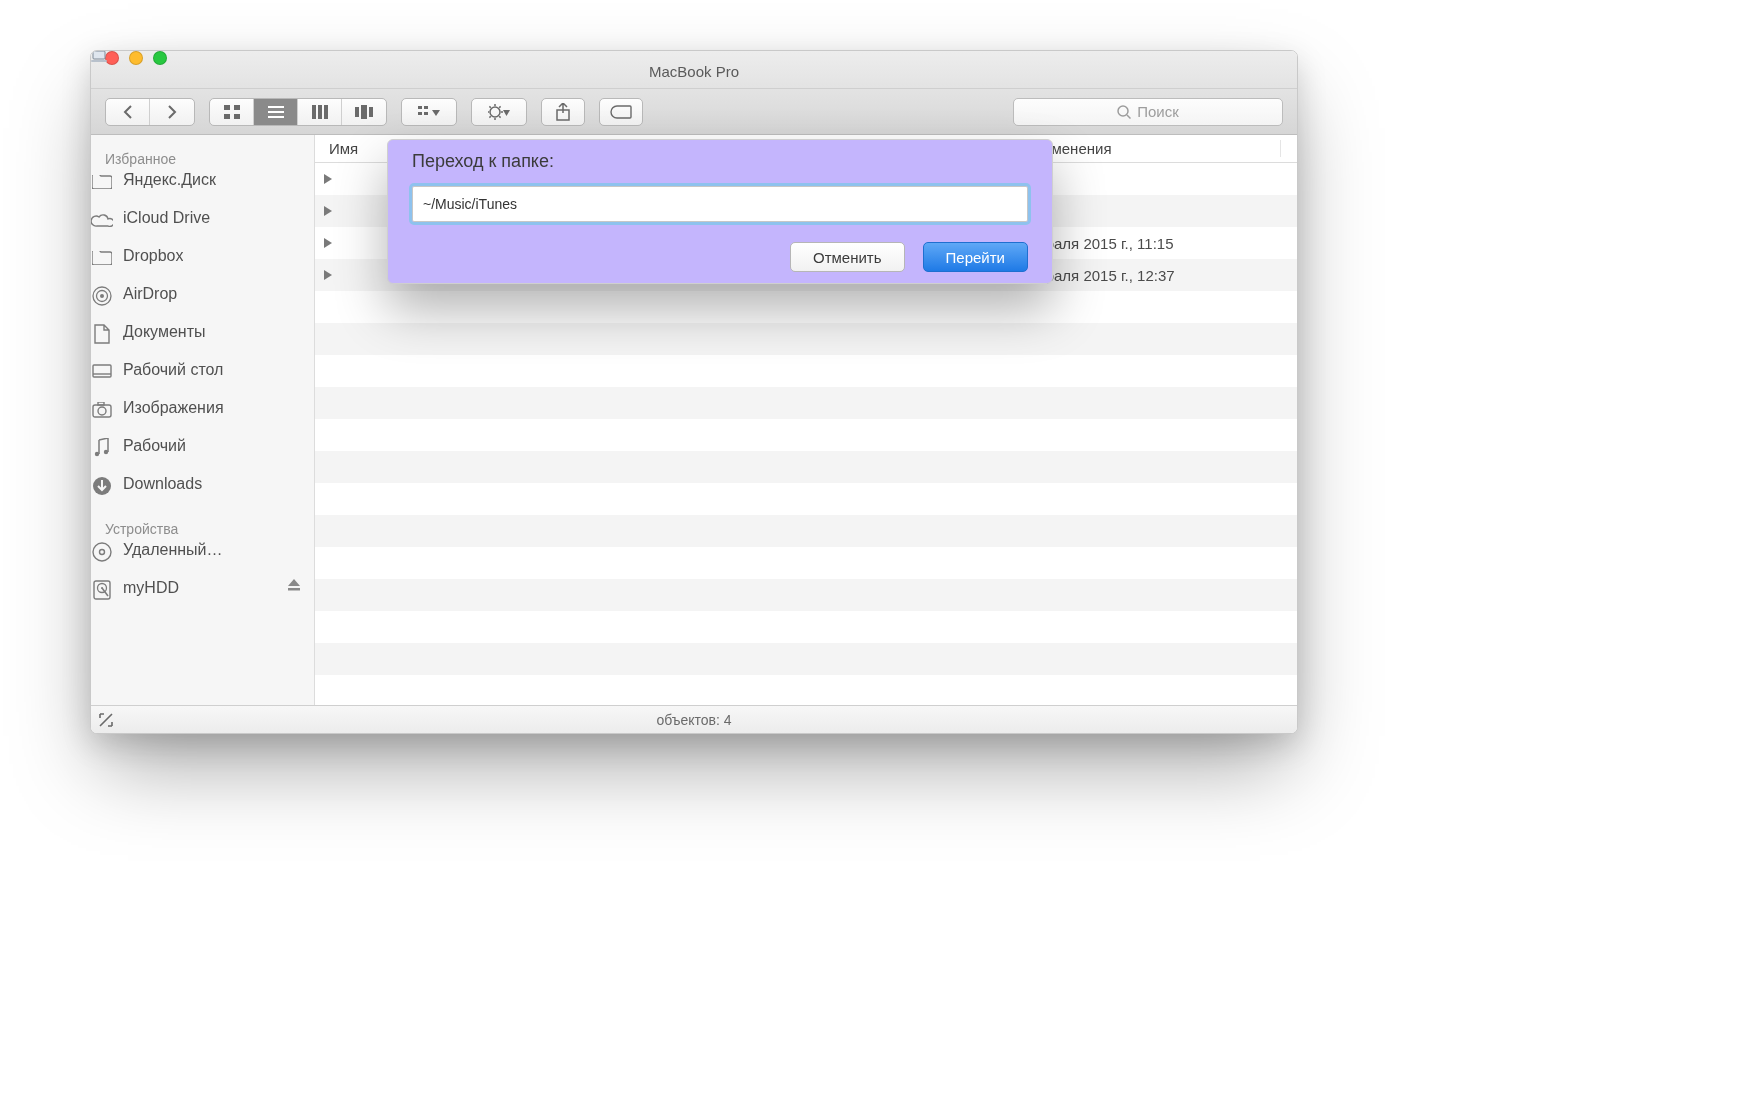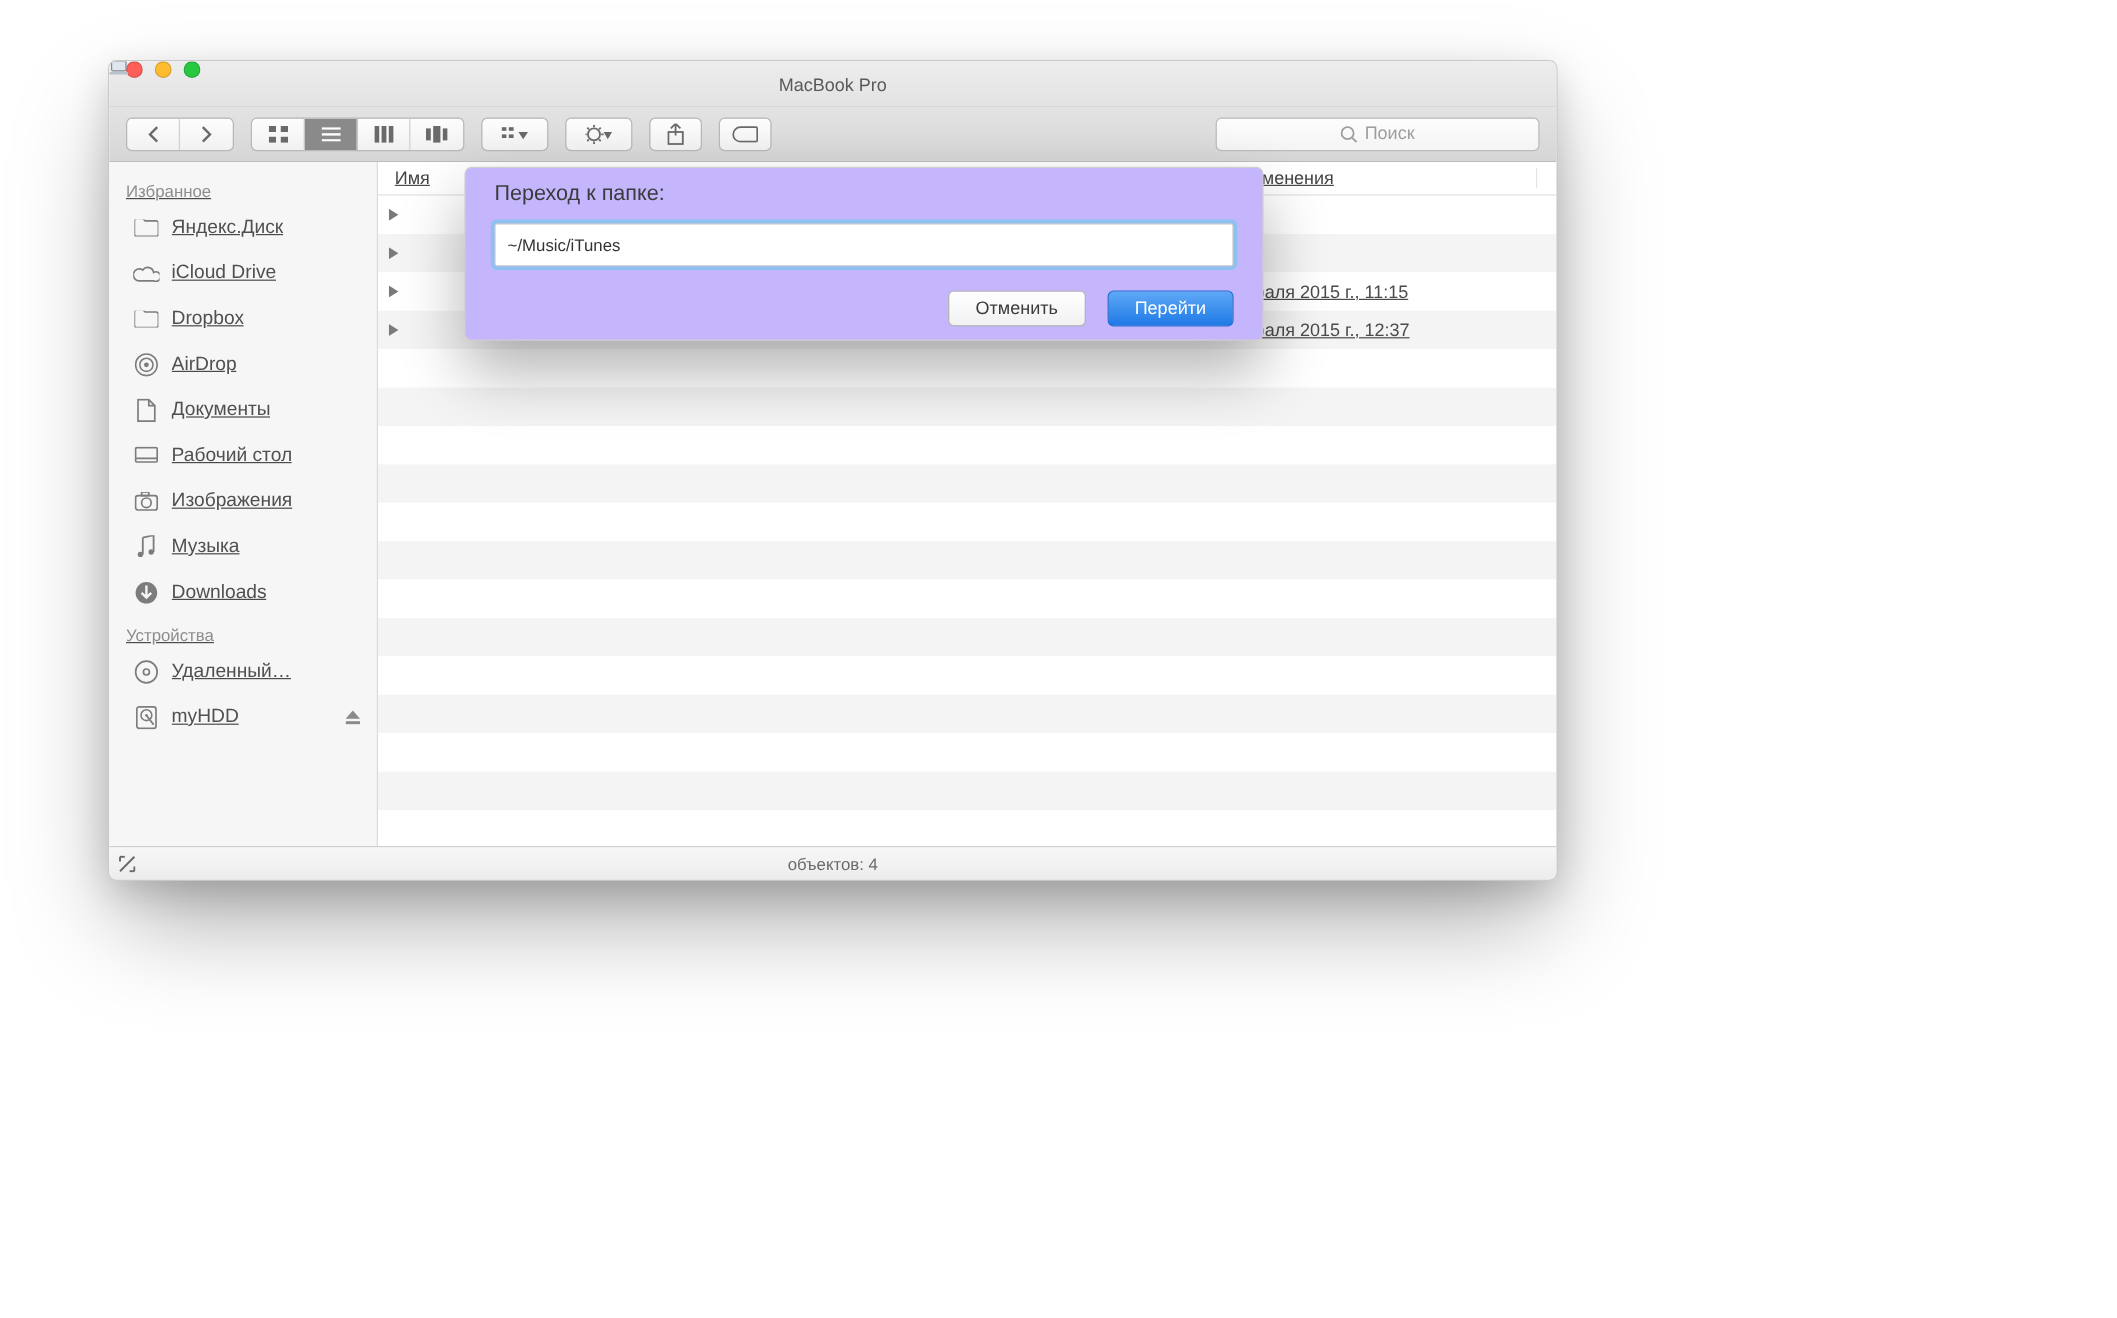--- a/index.html
+++ b/index.html
@@ -78,33 +78,33 @@
     width:270px; height:28px;
     background: linear-gradient(#fdfdfd,#f4f4f4);
     border:1px solid #bcbcbc;
     border-radius:5px;
     display:flex; align-items:center; justify-content:center;
     color:#9d9d9d; font-size:15px;
   }
   .search svg { margin-right:6px; }
 
   
-  .body { flex:1; display:flex; min-height:0; position:relative;text-decoration:underline; }
+  .body { flex:1; display:flex; min-height:0; position:relative; }
 
   .sidebar {
     width:224px; background:#f6f6f6;
     border-right:1px solid #dcdcdc;
     padding-top:8px;
     font-size:16px;
     overflow:hidden;
   }
   .sb-section { color:#8d8d8d; font-size:14px; padding:8px 14px 4px; }
   .sb-item {
-    display:flex; align-items:center;
-    height:38px; padding-left:20px; gap:10px;
+    display:flex; 
+    height:38px; gap:10px;
     color:#505050;
   }
   .sb-item .ico { width:22px; height:22px; display:flex; align-items:center; justify-content:center; color:#7c7c7c; }
   .sb-item .lbl { white-space:nowrap; overflow:hidden; text-overflow:ellipsis; max-width:150px; }
   .sb-item .eject { margin-left:auto; margin-right:14px; color:#8a8a8a; }
 
   .content { flex:1; display:flex; flex-direction:column; min-width:0; }
 
   .colheader {
     height:28px;
@@ -354,21 +354,21 @@
         <span class="lbl">Изображения</span>
       </div>
       <div class="sb-item">
         <span class="ico">
             <svg width="16" height="20" viewBox="0 0 16 20">
               <path d="M5 2 L14 0 L14 14 M5 2 L5 16" fill="none" stroke="currentColor" stroke-width="1.5"></path>
               <circle cx="3" cy="16" r="2.2" fill="currentColor"></circle>
               <circle cx="12" cy="14" r="2.2" fill="currentColor"></circle>
             </svg>
           </span>
-        <span class="lbl">Музыка</span>
+        <span class="lbl">Рабочий</span>
       </div>
       <div class="sb-item">
         <span class="ico">
             <svg width="20" height="20" viewBox="0 0 20 20">
               <circle cx="10" cy="10" r="9" fill="currentColor"></circle>
               <path d="M10 4 L10 13 M6 10 L10 14 L14 10" fill="none" stroke="#f6f6f6" stroke-width="2"></path>
             </svg>
           </span>
         <span class="lbl">Downloads</span>
       </div>

